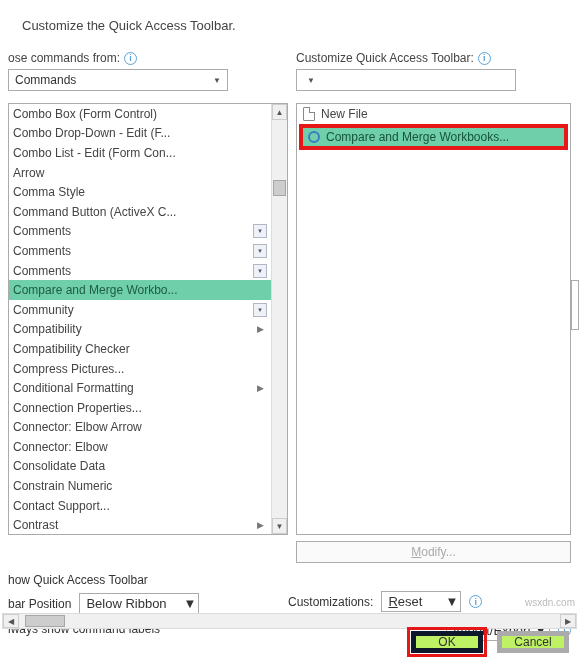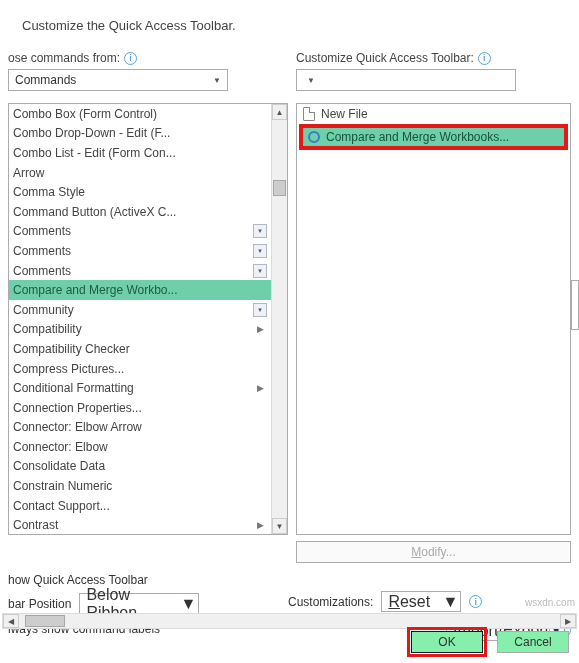--- a/index.html
+++ b/index.html
@@ -137,28 +137,28 @@
       cursor:pointer;
     }
     .btn.disabled { color:#aaa; cursor:default;}
     .underline-letter { text-decoration: underline; }
     .bottom-area { margin-top: 10px; display:flex; gap:40px;}
     .bottom-left { width: 240px;}
     .bottom-right { flex:1; }
     .inline-row{display:flex;align-items:center;gap:8px;margin-top:6px;}
     .small-combo{
       width:110px;height:21px;border:1px solid #ababab;background:#fff;
-      display:flex;align-items:center;justify-content:space-between;padding:0 2px 0 6px;font-size:16px;cursor:pointer;
+      display:flex;align-items:center;justify-content:space-between;padding:0 2px 0 6px;font-size:13px;cursor:pointer;
     }
     .footer-btns{
       position:absolute; right:10px; bottom:6px;
       display:flex; gap:10px; align-items:center;
     }
     .ok-btn{
-      width:72px;height:22px;border:1px solid #0f172a;background:#86efac;font-size:12px;display:flex;align-items:center;justify-content:center;cursor:pointer;
+      width:72px;height:22px;border:5px solid #0f172a;background:#bef264;font-size:12px;display:flex;align-items:center;justify-content:center;cursor:pointer;
     }
     .ok-wrap{border:3px solid #e61717;padding:1px;}
     .hscroll{
       position:absolute; left:2px; right:2px; bottom:34px; height:16px;
       background:#f0f0f0;border:1px solid #dcdcdc;
       display:flex;
     }
     .hscroll .scroll-btn{width:16px;height:14px;}
     .hscroll .htrack{flex:1;position:relative;}
     .hscroll .hthumb{position:absolute;top:1px;bottom:1px;left:6px;width:40px;background:#cdcdcd;border:1px solid #a6a6a6;}

